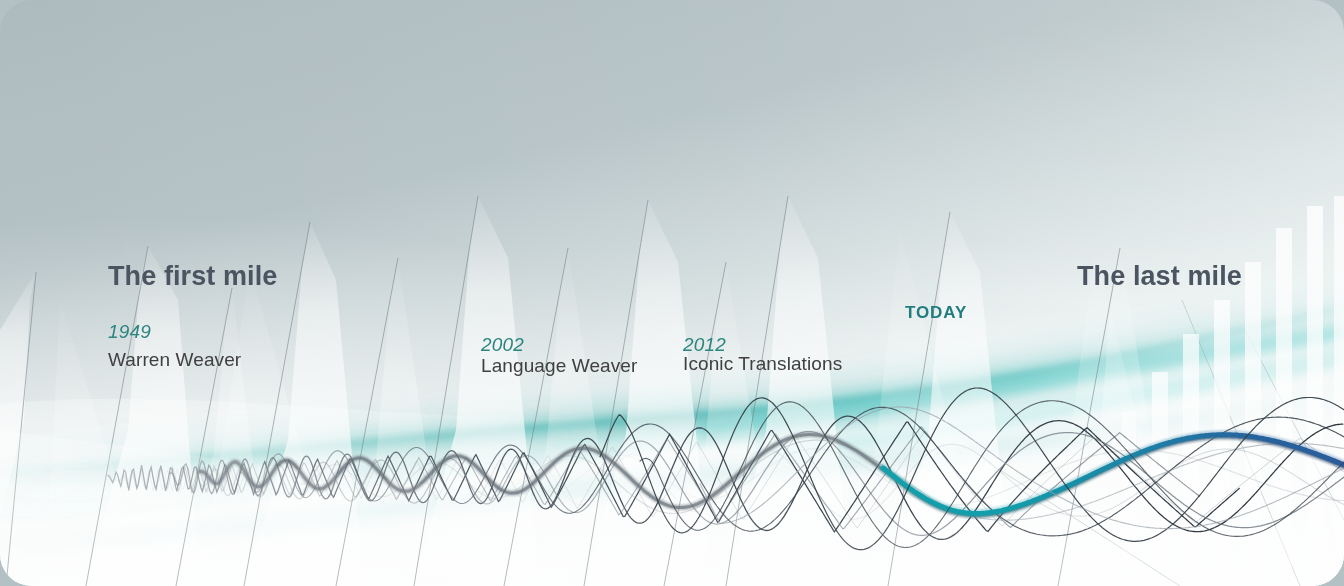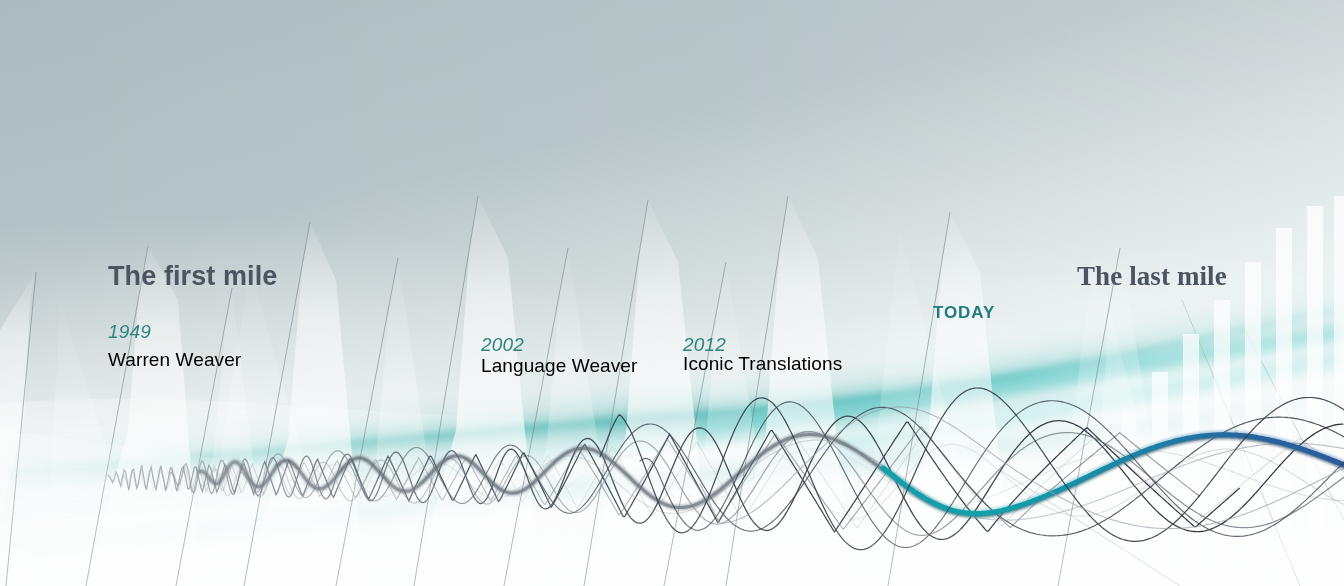--- a/index.html
+++ b/index.html
@@ -2,59 +2,59 @@
 <html><head>
 <meta charset="utf-8">
 <title>Timeline Banner</title>
 <style>
   html,body{margin:0;padding:0;}
   body{
     width:1344px;height:586px;overflow:hidden;
     font-family:"Liberation Sans","DejaVu Sans",sans-serif;
     background:#b3c0c4;
   }
-  #stage{position:relative;width:1344px;height:586px;overflow:hidden;}
+  #stage{position:relative;width:1344px;height:586px;overflow:hidden;border-radius:32px;}
   #stage svg.layer{position:absolute;left:0;top:0;width:1344px;height:586px;display:block;}
 
   
   #text-layer{position:absolute;left:0;top:0;width:1344px;height:586px;}
   .milestone{position:absolute;white-space:nowrap;}
   .m-head{
     font-size:27px;font-weight:bold;color:#4a5561;
     letter-spacing:.1px;line-height:1;
   }
   .m-year{
     font-size:19px;font-style:italic;color:#2c857f;
     line-height:1;letter-spacing:.2px;margin-top:32px;
   }
   .m-name{
-    font-size:19px;color:#000000;line-height:1;letter-spacing:.1px;
+    font-size:19px;color:#404040;line-height:1;letter-spacing:.1px;
   }
   .m-sub{
     font-size:19px;color:#737d85;line-height:1;letter-spacing:.1px;
   }
   .m-today{
     font-size:17px;font-weight:bold;color:#1f7d80;
-    letter-spacing:.9px;line-height:1;margin-left:28px;
+    letter-spacing:.9px;line-height:1;
   }
 
   #ms-first{left:108px;top:263px;}
   #ms-first .m-year{}
   #ms-first .m-name{margin-top:9px;}
   #ms-first .m-sub{margin-top:10px;}
 
   #ms-2002{left:481px;top:303px;}
   #ms-2002 .m-name{margin-top:2px;}
 
   #ms-2012{left:683px;top:303px;}
   #ms-2012 .m-name{}
 
   #ms-today{left:905px;top:304px;}
 
-  #ms-last{left:1077px;top:263px;font-family:Liberation Serif, serif;}
+  #ms-last{left:1077px;top:263px;}
 </style>
 </head>
 <body>
 
 <div id="stage">
 
   <svg class="layer" id="bg-layer" viewBox="0 0 1344 586" preserveAspectRatio="none">
     <defs>
       <linearGradient id="gBase" x1="0" y1="0" x2="0.55" y2="1">
         <stop offset="0" stop-color="#adbbbf"></stop>

